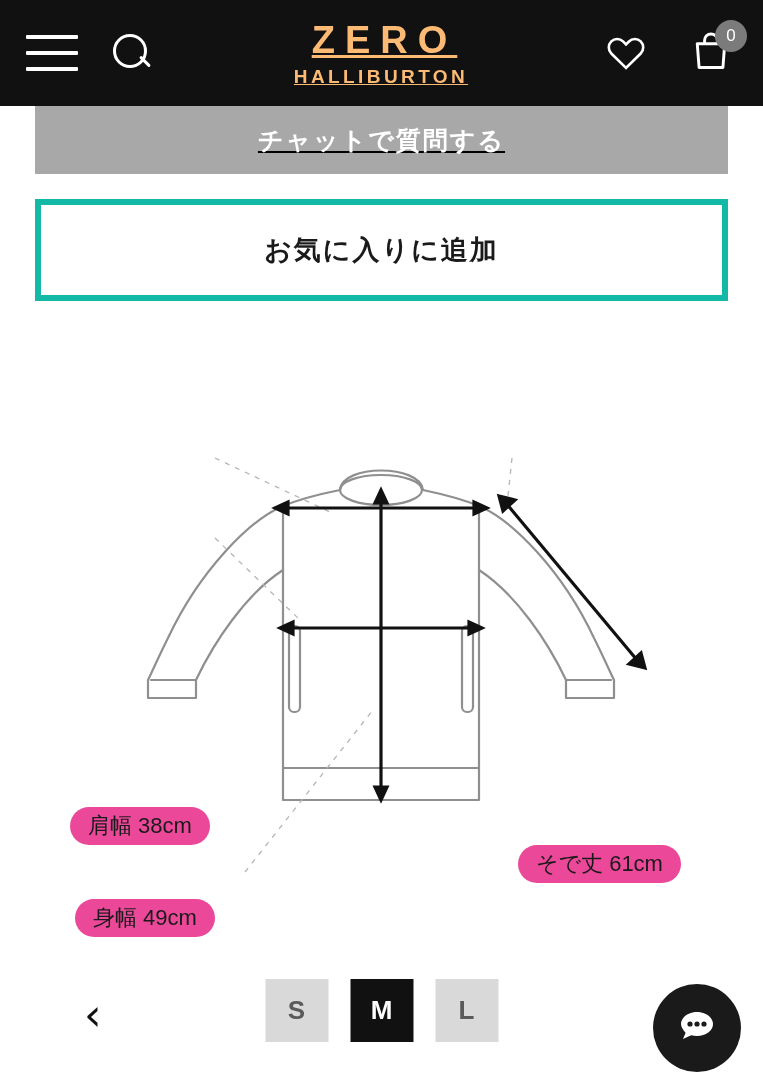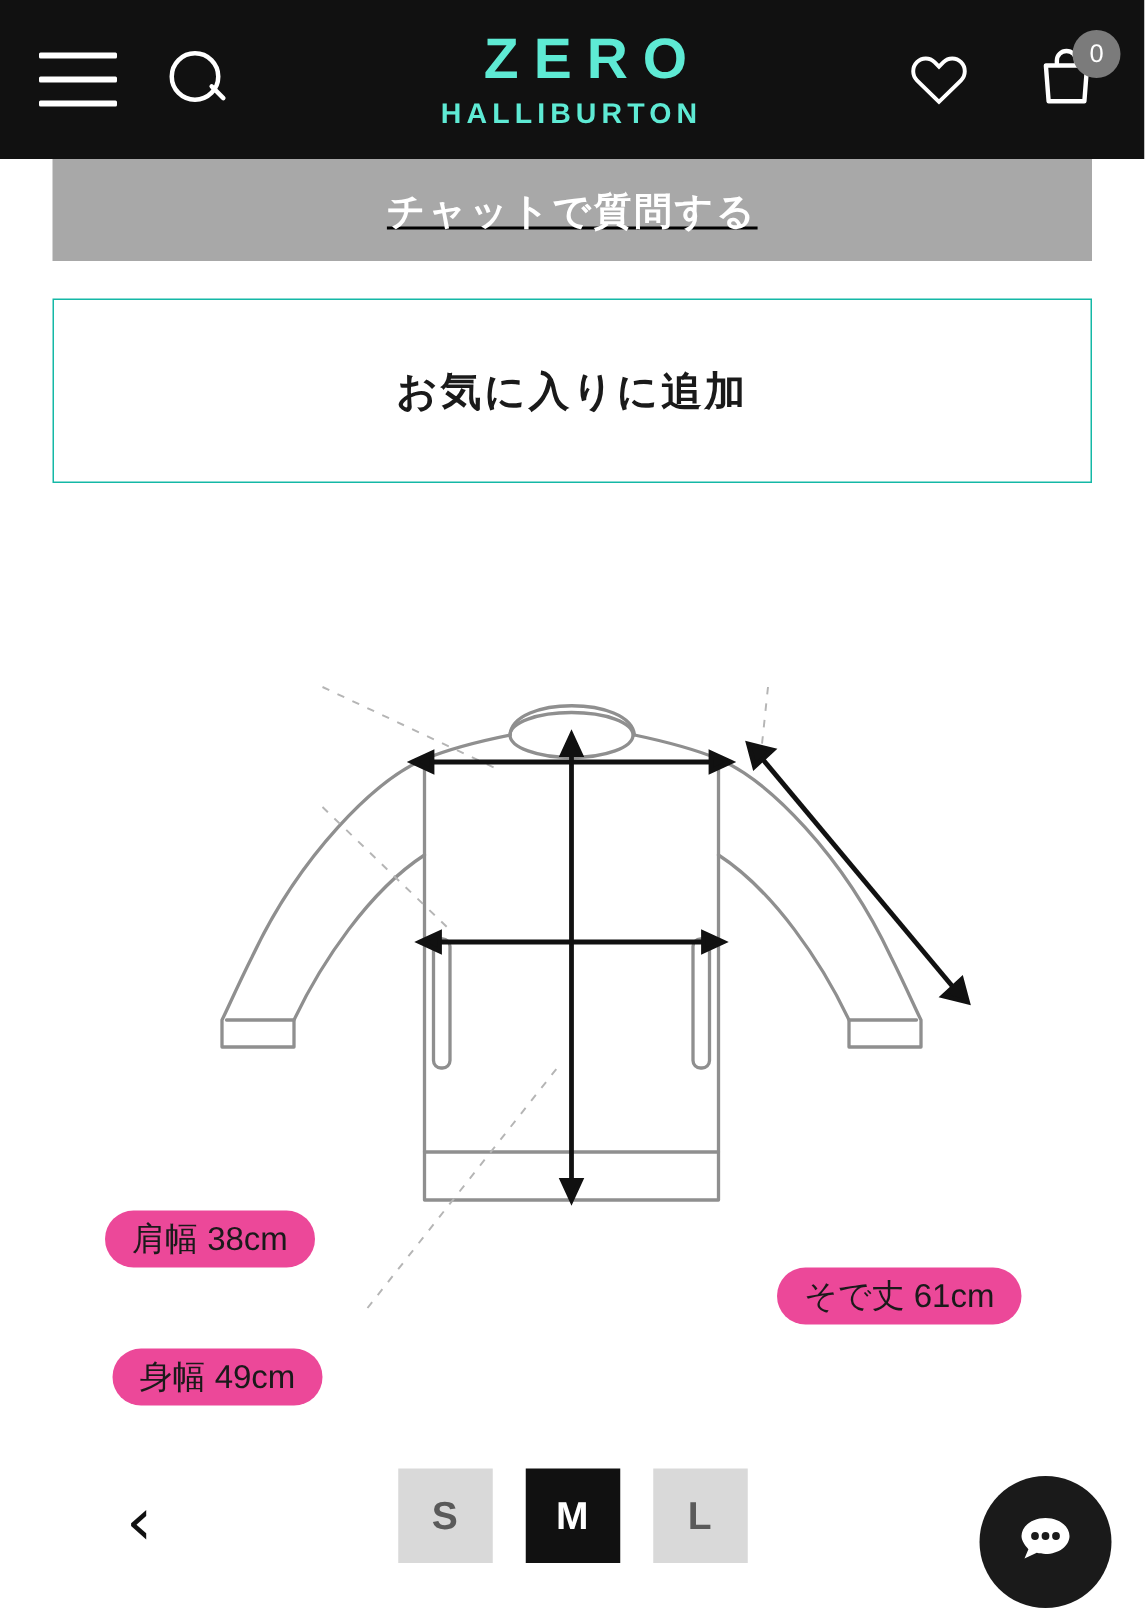--- a/index.html
+++ b/index.html
@@ -54,24 +54,25 @@
   .search-icon::after {
     content: "";
     position: absolute;
     left: 28px; top: 29px;
     width: 14px; height: 3px;
     background: #ffffff;
     transform: rotate(45deg);
     border-radius: 2px;
   }
   .logo {
-    text-align: right;
-    color: #5eead4;
+    text-align: center;
+    color: #fdba74;
     line-height: 1;
     user-select: none;
+    text-decoration: underline;
   }
   .logo .logo-main {
     display: block;
     font-size: 38px;
     letter-spacing: 10px;
     font-weight: 700;
     text-indent: 10px;
   }
   .logo .logo-sub {
     display: block;
@@ -113,22 +114,22 @@
     color: #ffffff;
     font-size: 25px;
     font-weight: 700;
     letter-spacing: 2px;
   }
 
   
   .fav-button {
     position: absolute;
     top: 199px; left: 35px;
-    width: 693px; height: 123px;
-    border: 1px solid #14b8a6;
+    width: 693px; height: 102px;
+    border: 6px solid #14b8a6;
     background: #ffffff;
     display: flex;
     align-items: center;
     justify-content: center;
     cursor: pointer;
   }
   .fav-button span {
     font-size: 27px;
     font-weight: 700;
     color: #1a1a1a;

